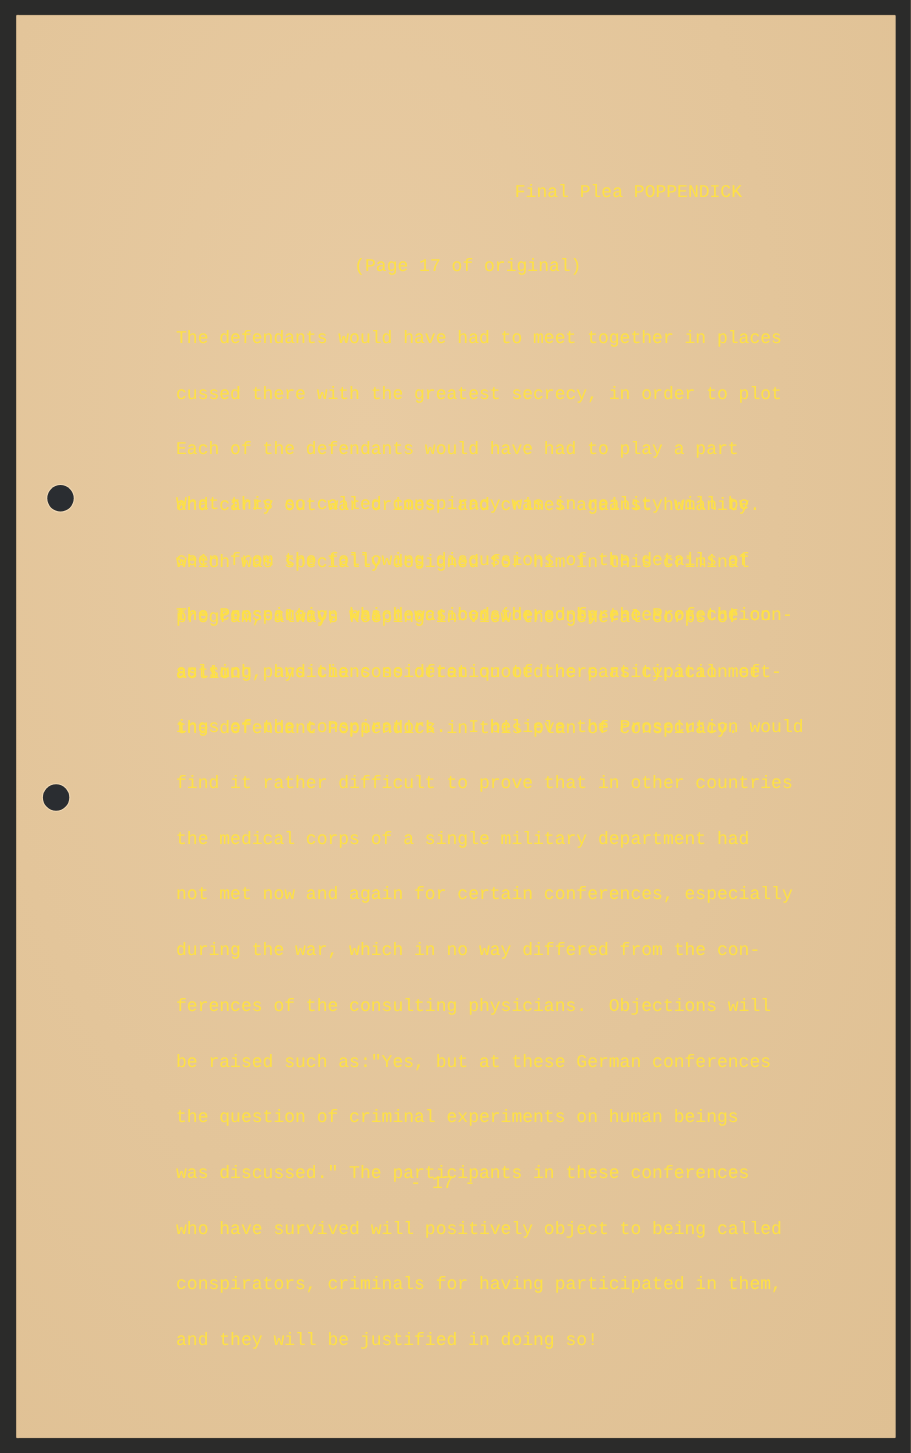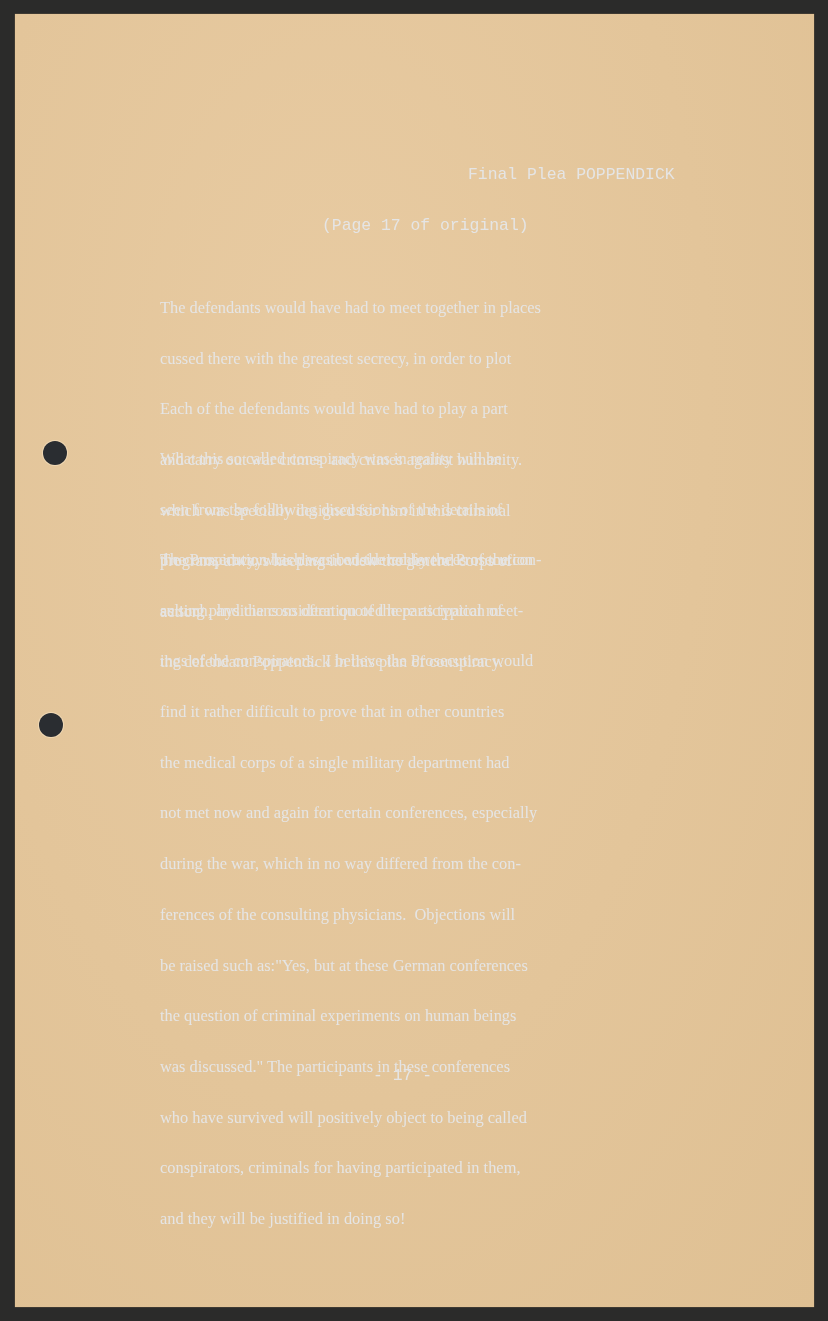--- a/index.html
+++ b/index.html
@@ -20,37 +20,37 @@
     .hole {
       position: absolute;
       width: 24px; height: 24px;
       border-radius: 50%;
       background: #2a2d31;
       box-shadow: 0 0 0 1px #f0d8b4;
     }
     .typed {
       font-family: "Liberation Mono", "DejaVu Sans Mono", monospace;
       font-size: 16.4px;
-      color: #e5e5e5;
+      color: #fde047;
       letter-spacing: 0px;
       white-space: pre;
       position: absolute;
       margin: 0;
     }
     .header-title { left: 468px; top: 165px; }
-    .page-ref { left: 322px; top: 216px; }
+    .page-ref { left: 322px; top: 232px; }
     .para {
       line-height: 16.9px;
       left: 160px;
     }
     .para1 { top: 266px; }
     .para2 { top: 417px; }
     .para3 { top: 518px; }
     .page-number { left: 373px; top: 1066px; text-align: right; }
-    .line { display: block; font-family: Liberation Serif, serif; }
+    .line { display: block; }
   </style>
 </head>
 <body>
 
 <div class="paper">
   <div class="hole" style="left:28px; top:427px;"></div>
   <div class="hole" style="left:24px; top:699px;"></div>
 </div>
 
 <div class="typed header-title">Final Plea POPPENDICK</div>

